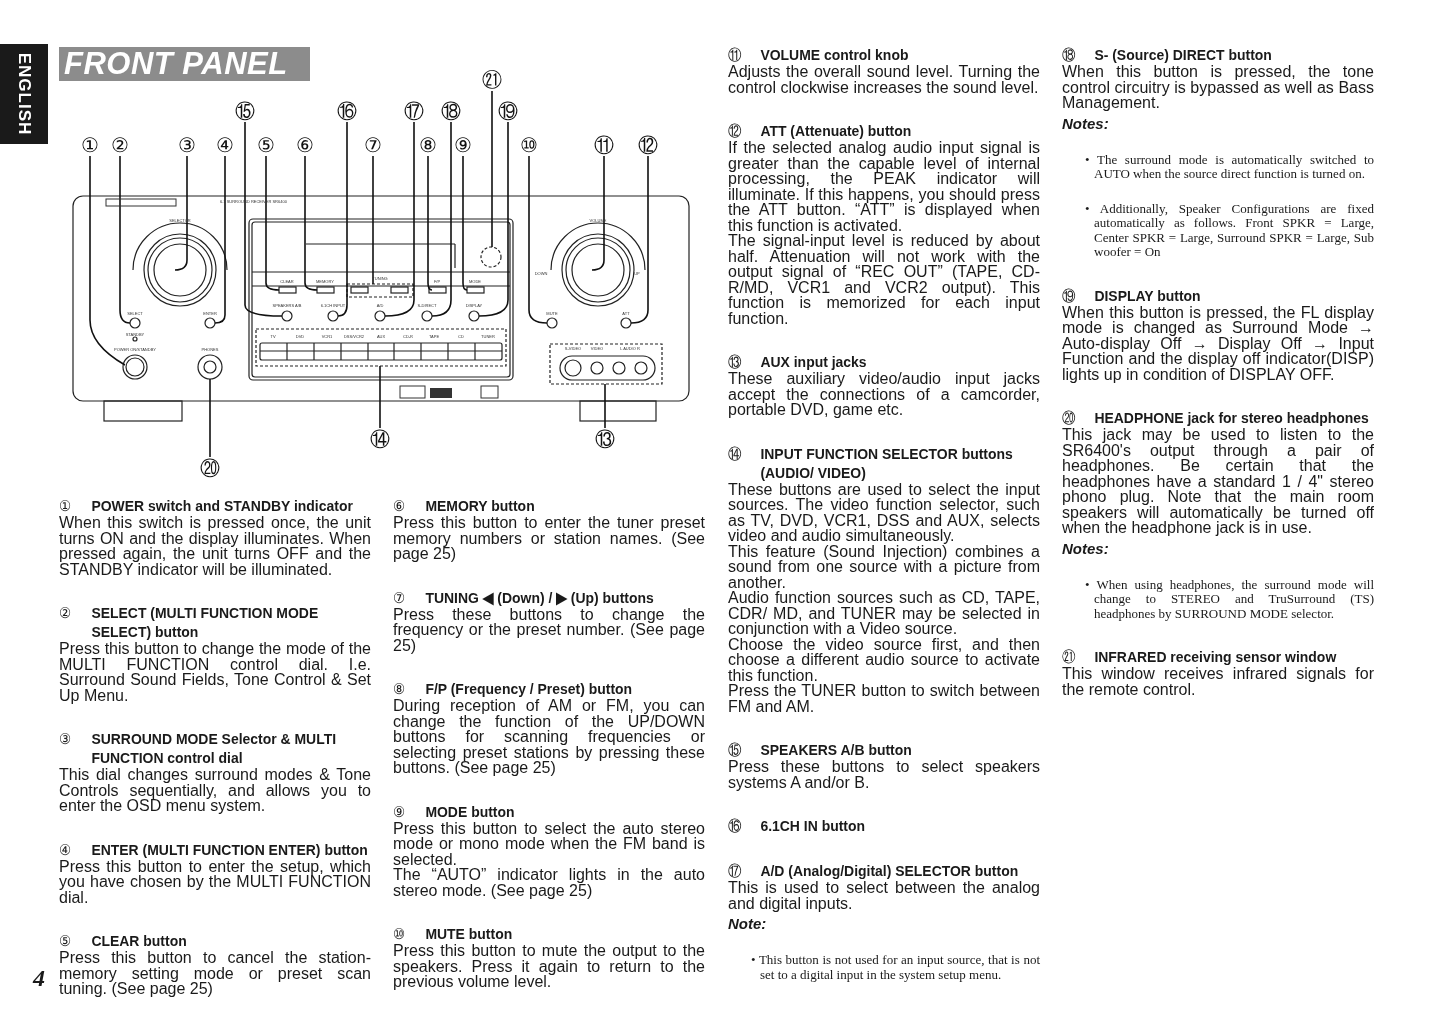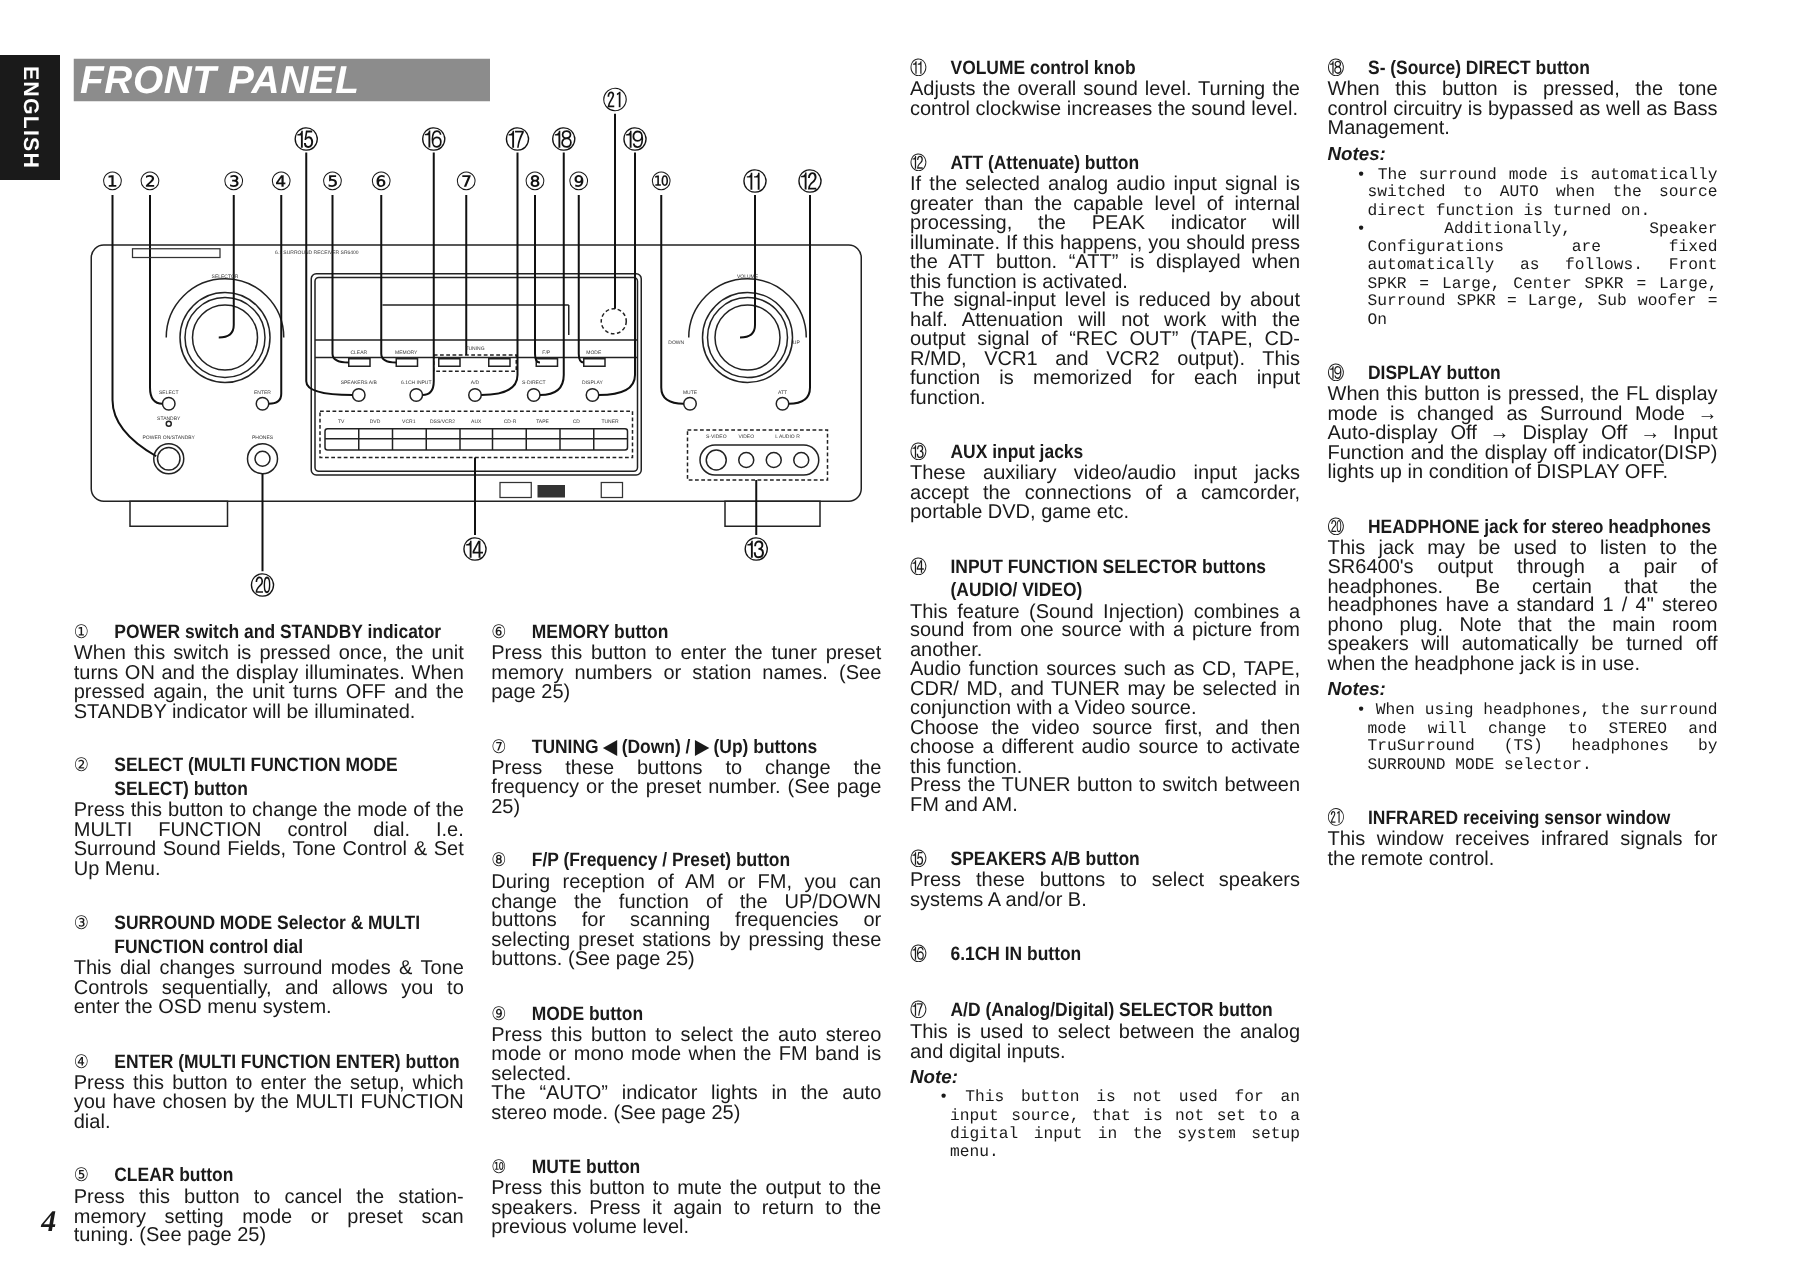--- a/index.html
+++ b/index.html
@@ -1,28 +1,28 @@
 <!DOCTYPE html>
 <html><head>
 <meta charset="utf-8">
 <style>
   html, body { margin:0; padding:0; background:#ffffff; }
   body { width:1445px; height:1021px; position:relative; overflow:hidden; font-family:"Liberation Sans", sans-serif; color:#1a1a1a; }
   .lang-tab { position:absolute; left:0; top:44px; width:48px; height:100px; background:#1a1a1a; }
   .lang-tab span { position:absolute; left:24px; top:50px; transform:translate(-50%,-50%) rotate(90deg); color:#fff; font-weight:bold; font-size:17px; letter-spacing:1px; white-space:nowrap; }
-  .title-bar { position:absolute; left:59px; top:47px; width:333px; height:34px; background:#8c8c8c; }
+  .title-bar { position:absolute; left:59px; top:47px; width:251px; height:34px; background:#8c8c8c; }
   .title-bar span { position:absolute; left:5px; top:-1px; color:#fff; font-style:italic; font-weight:bold; font-size:31px; letter-spacing:0.5px; }
   .diagram { position:absolute; left:0; top:0; width:720px; height:490px; }
   .col { position:absolute; width:312px; }
   .item { margin-bottom:0; }
   .item-head { display:flex; font-family:"Liberation Sans", sans-serif; font-weight:bold; font-size:15.5px; line-height:19px; transform:scaleX(0.9); transform-origin:left; width:111%; }
   .item-num { width:36px; flex:none; font-weight:normal; font-size:15px; }
   .item-body { font-size:16px; line-height:15.5px; text-align:justify; }
   .notes-label { font-weight:bold; font-style:italic; font-size:15px; margin-top:4px; line-height:18px; }
-  .note { font-family:Liberation Mono, monospace; font-size:13px; line-height:14.5px; padding-left:32px; text-indent:-9px; text-align:justify; margin-top:0; }
+  .note { font-family:Liberation Serif, serif; font-size:13px; line-height:14.5px; padding-left:32px; text-indent:-9px; text-align:justify; margin-top:20px; }
   .gap { height:26px; }
   .page-num { position:absolute; left:33px; top:965px; font-family:"Liberation Serif", serif; font-weight:bold; font-style:italic; font-size:24px; }
 </style>
 </head>
 <body>
 
 <div class="lang-tab">
     <span>ENGLISH</span>
   </div>
 <div class="title-bar">
@@ -298,20 +298,21 @@
         <span>AUX input jacks</span>
       </div>
     <div class="item-body">These auxiliary video/audio input jacks accept the connections of a camcorder, portable DVD, game etc.</div>
   </div>
   <div class="gap"></div>
   <div class="item">
     <div class="item-head">
         <span class="item-num">⑭</span>
         <span>INPUT FUNCTION SELECTOR buttons (AUDIO/ VIDEO)</span>
       </div>
+    <div class="item-body">These buttons are used to select the input sources. The video function selector, such as TV, DVD, VCR1, DSS and  AUX, selects video and audio simultaneously.</div>
     <div class="item-body">This feature (Sound Injection) combines a sound from one source with a picture from another.</div>
     <div class="item-body">Audio function sources such as CD, TAPE, CDR/ MD, and TUNER may be selected in conjunction with a Video source.</div>
     <div class="item-body">Choose the video source first, and then choose a different audio source to activate this function.</div>
     <div class="item-body">Press the TUNER button to switch between FM and AM.</div>
   </div>
   <div class="gap"></div>
   <div class="item">
     <div class="item-head">
         <span class="item-num">⑮</span>
         <span>SPEAKERS A/B button</span>

